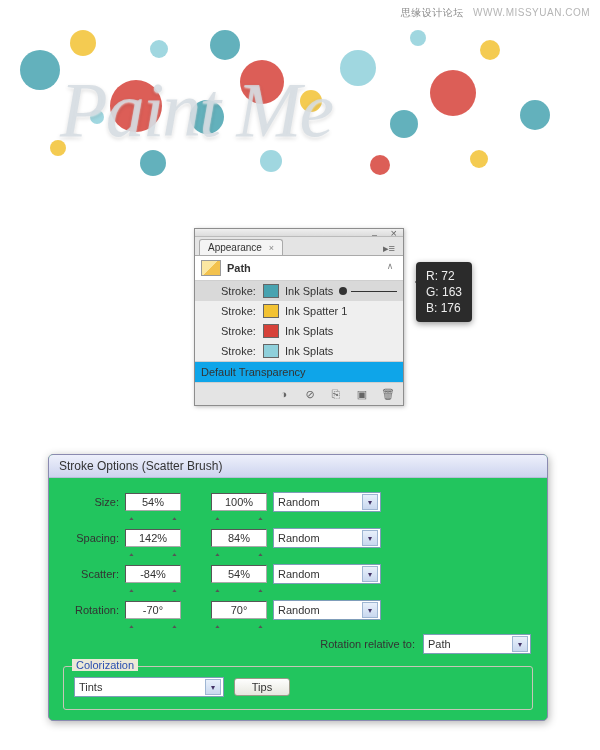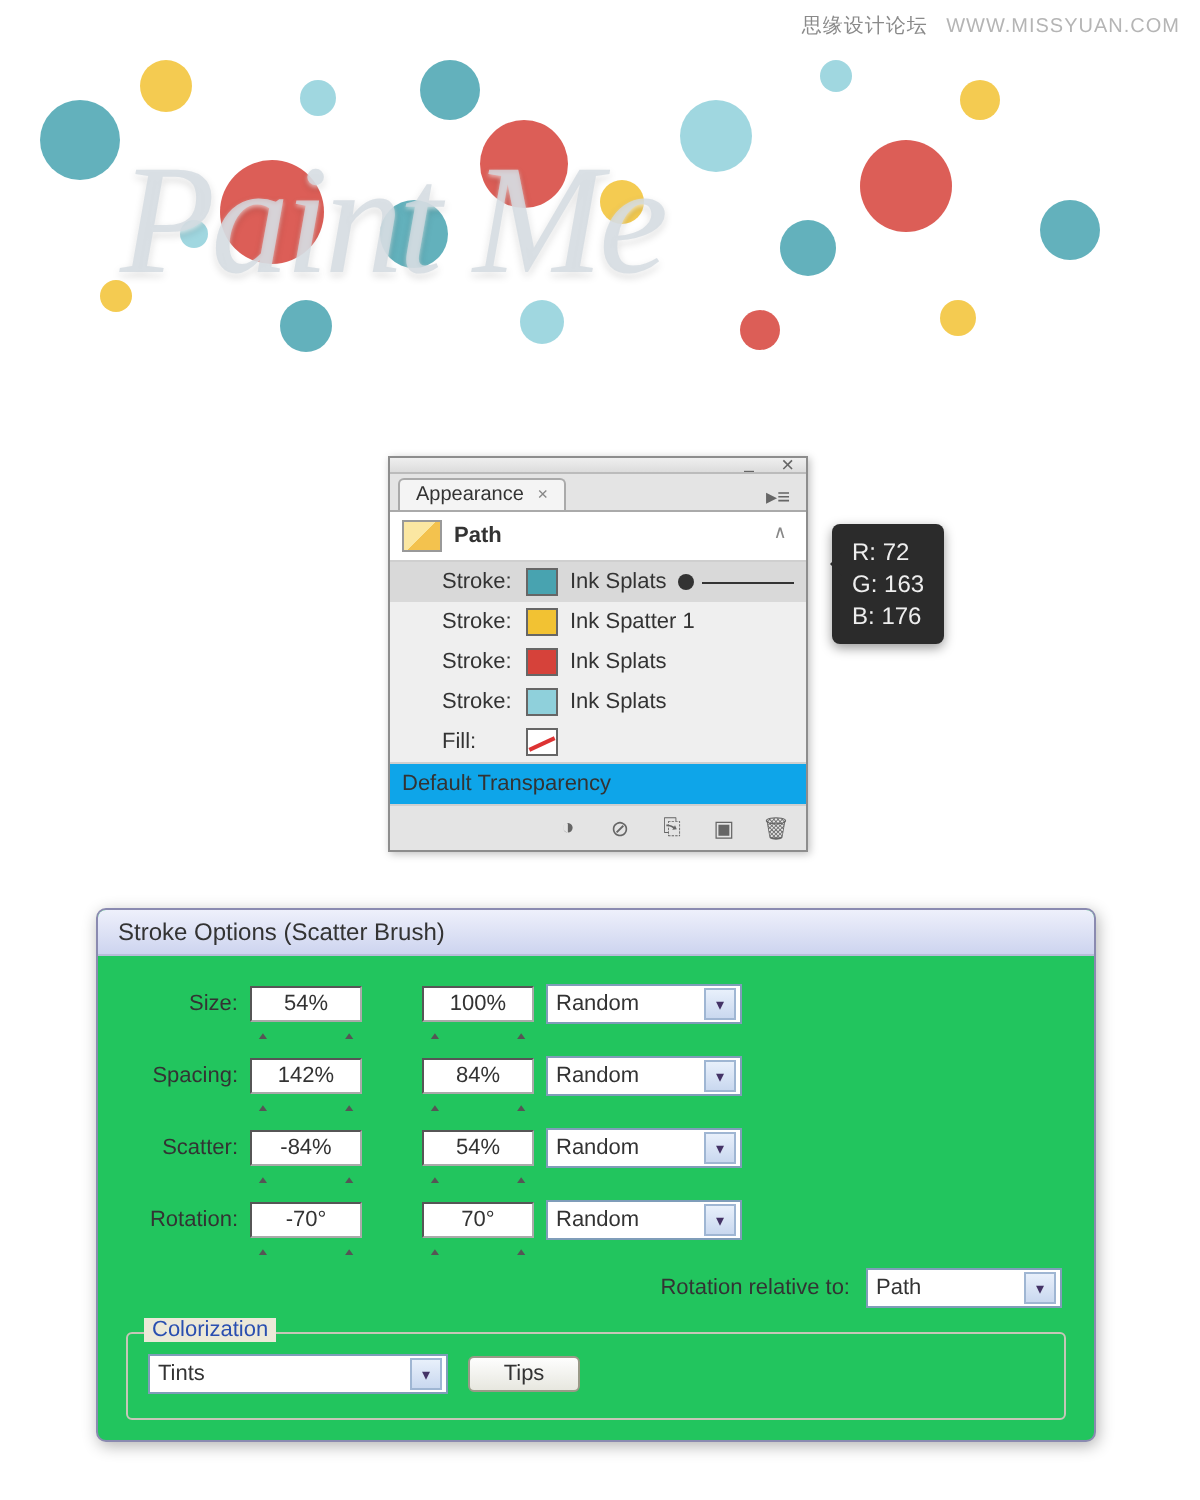--- a/index.html
+++ b/index.html
@@ -217,21 +217,21 @@
   .arrows span { transform: scaleY(0.7); }
   .link {
     width:18px; text-align:center; color:#777; font-size:10px;
   }
   .combo {
     display:flex; align-items:center;
     background:#fff; border:1px solid #7f9db9;
     height: 20px;
     padding: 0 2px 0 4px;
   }
-  .combo.sm { width: 98px; }
+  .combo.sm { width: 108px; }
   .combo.lg { width: 150px; }
   .combo .carrow {
     margin-left:auto;
     width:16px; height:16px;
     background: linear-gradient(#e8f0fb,#c9d8ef);
     border:1px solid #9fb6d3;
     display:flex; align-items:center; justify-content:center;
     font-size:8px; color:#436;
   }
   .btn {
@@ -332,24 +332,20 @@
     <div class="attr-row">
       <span class="attr-label">Stroke:</span>
       <span class="swatch" style="background:#D6423A"></span>
       <span>Ink Splats</span>
     </div>
     <div class="attr-row">
       <span class="attr-label">Stroke:</span>
       <span class="swatch" style="background:#8FD0DB"></span>
       <span>Ink Splats</span>
     </div>
-    <div class="attr-row">
-      <span class="attr-label">Fill:</span>
-      <span class="swatch none" style="background:#fff"></span>
-    </div>
 
     <div class="default-row">
       <span>Default Transparency</span>
     </div>
     <div class="panel-footer">
       <span class="ficon">◑</span>
       <span class="ficon">⊘</span>
       <span class="ficon">⎘</span>
       <span class="ficon">▣</span>
       <span class="ficon">🗑</span>

